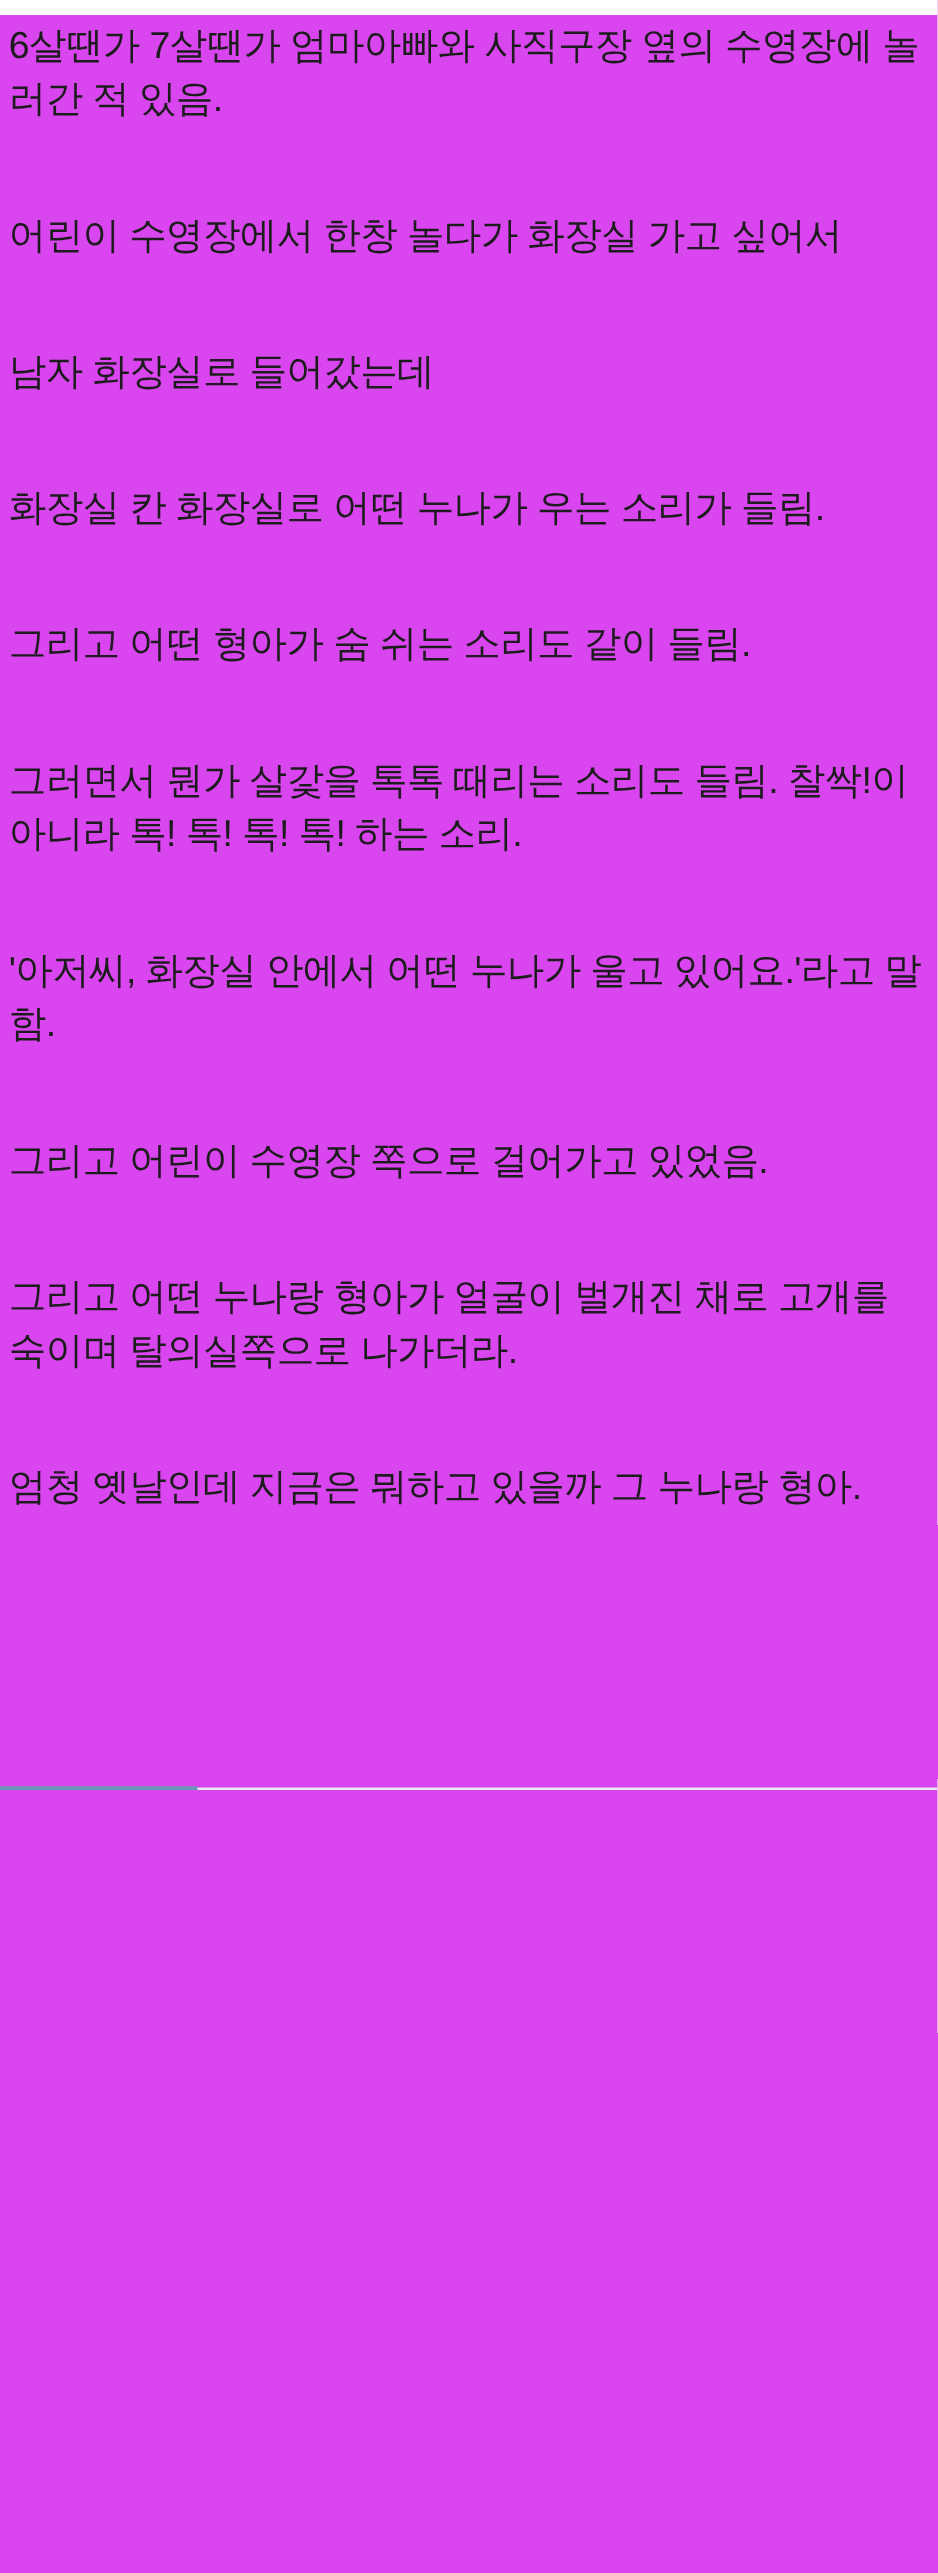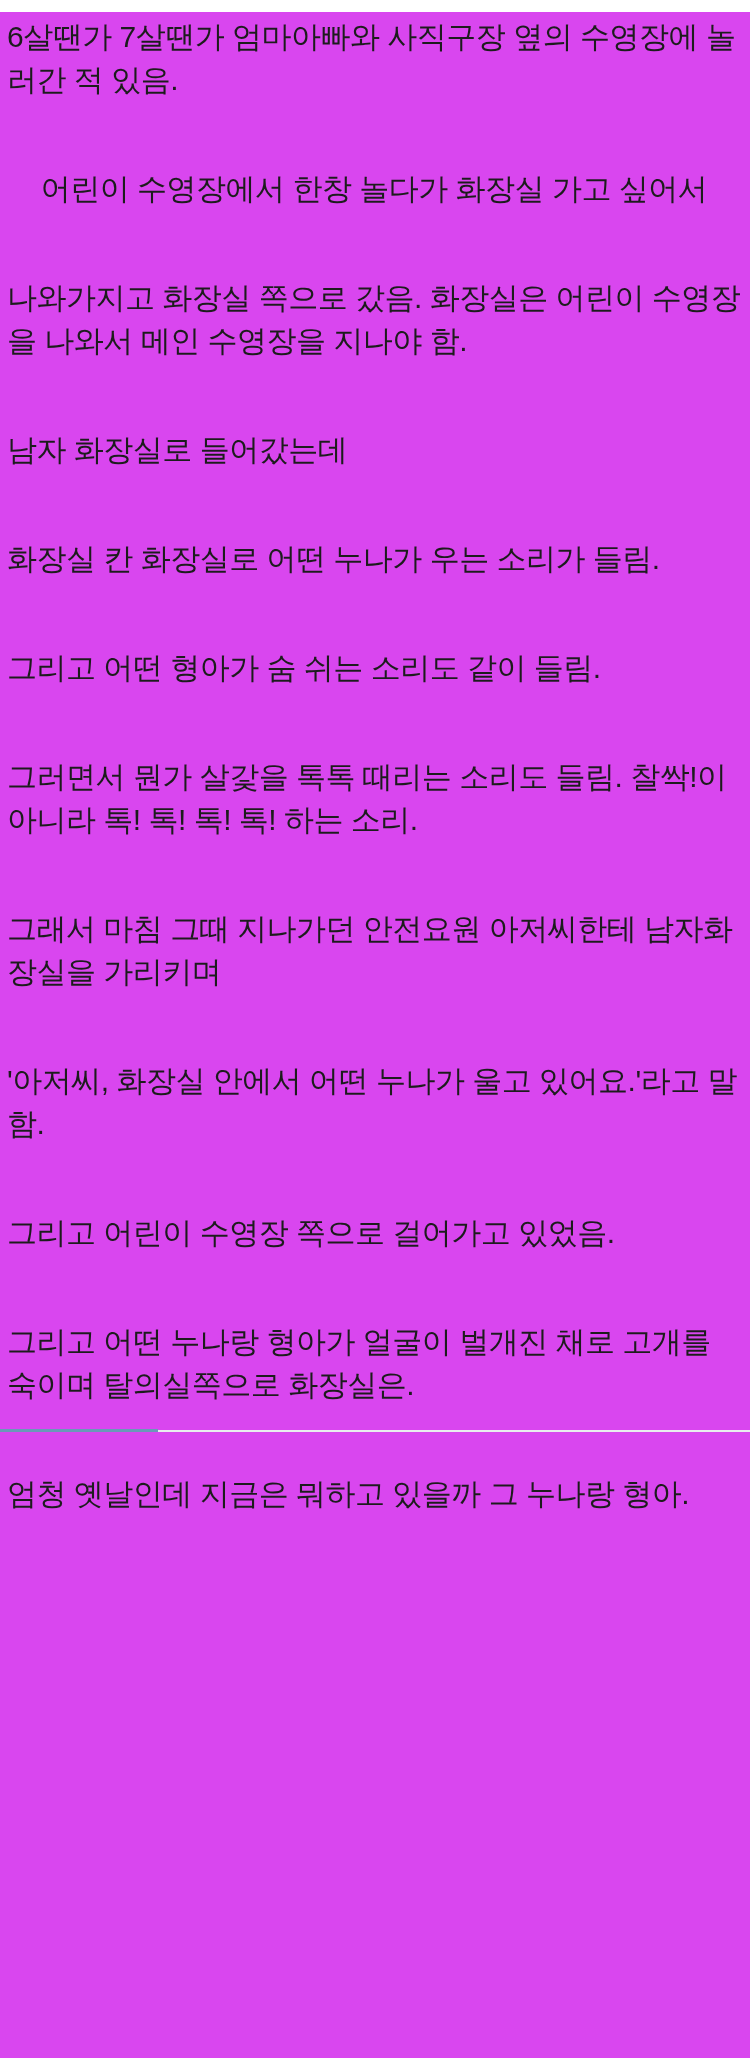--- a/index.html
+++ b/index.html
@@ -57,29 +57,27 @@
     height: 3px;
     background: #6a99b8;
   }
 </style>
 </head>
 <body>
 
 <div class="page" style="background: #d946ef; margin-top: 12px;">
   <div class="post-body" id="post-body">
       <p class="para" style="color: rgb(28, 28, 28);">6살땐가 7살땐가 엄마아빠와 사직구장 옆의 수영장에 놀러간 적 있음.</p>
-      <p class="para" style="color: rgb(28, 28, 28); text-align: center;">어린이 수영장에서 한창 놀다가 화장실 가고 싶어서</p>
-      <p class="para" style="color: rgb(28, 28, 28);">나와가지고 화장실 쪽으로 갔음. 화장실은 어린이 수영장을 나와서 메인 수영장을 지나야 함.</p>
+      <p class="para" style="color: rgb(28, 28, 28);">어린이 수영장에서 한창 놀다가 화장실 가고 싶어서</p>
       <p class="para" style="color: rgb(28, 28, 28);">남자 화장실로 들어갔는데</p>
       <p class="para" style="color: rgb(28, 28, 28);">화장실 칸 화장실로 어떤 누나가 우는 소리가 들림.</p>
       <p class="para" style="color: rgb(28, 28, 28);">그리고 어떤 형아가 숨 쉬는 소리도 같이 들림.</p>
       <p class="para" style="color: rgb(28, 28, 28);">그러면서 뭔가 살갗을 톡톡 때리는 소리도 들림. 찰싹!이 아니라 톡! 톡! 톡! 톡! 하는 소리.</p>
-      <p class="para" style="color: rgb(28, 28, 28);">그래서 마침 그때 지나가던 안전요원 아저씨한테 남자화장실을 가리키며</p>
       <p class="para" style="color: rgb(28, 28, 28);">'아저씨, 화장실 안에서 어떤 누나가 울고 있어요.'라고 말함.</p>
       <p class="para" style="color: rgb(28, 28, 28);">그리고 어린이 수영장 쪽으로 걸어가고 있었음.</p>
-      <p class="para" style="color: rgb(28, 28, 28);">그리고 어떤 누나랑 형아가 얼굴이 벌개진 채로 고개를 숙이며 탈의실쪽으로 화장실은.</p>
+      <p class="para" style="color: rgb(28, 28, 28);">그리고 어떤 누나랑 형아가 얼굴이 벌개진 채로 고개를 숙이며 탈의실쪽으로 나가더라.</p>
       <p class="para" style="color: rgb(28, 28, 28);">엄청 옛날인데 지금은 뭐하고 있을까 그 누나랑 형아.</p>
     </div>
   <div class="seam">
     <div class="seam-full" style="background: rgb(233, 236, 238);"></div>
     <div class="seam-accent" style="background: rgb(106, 153, 184);"></div>
   </div>
 </div>
 
 </body></html>

